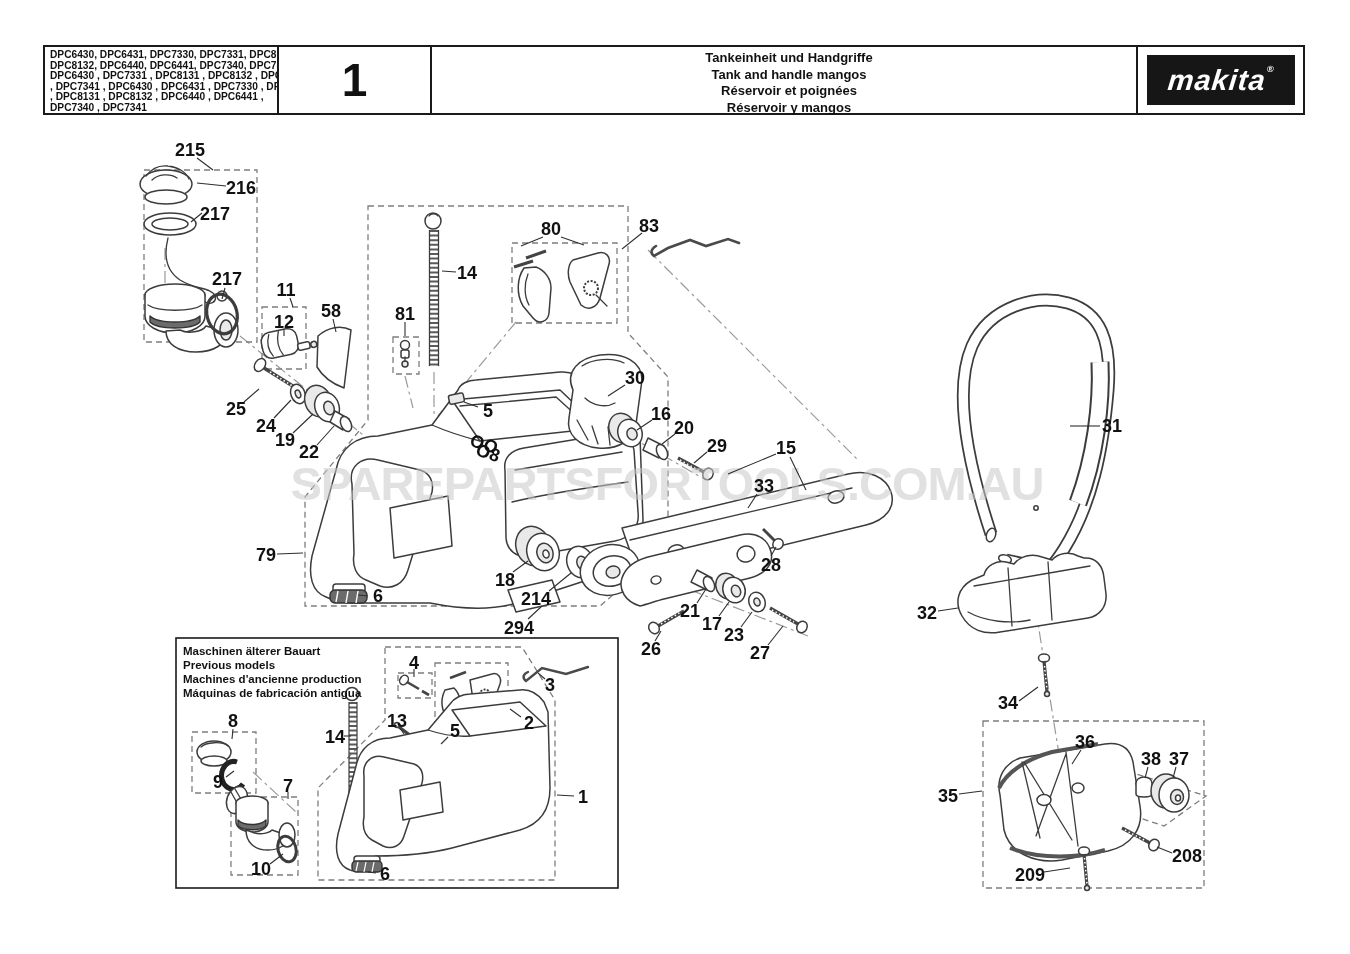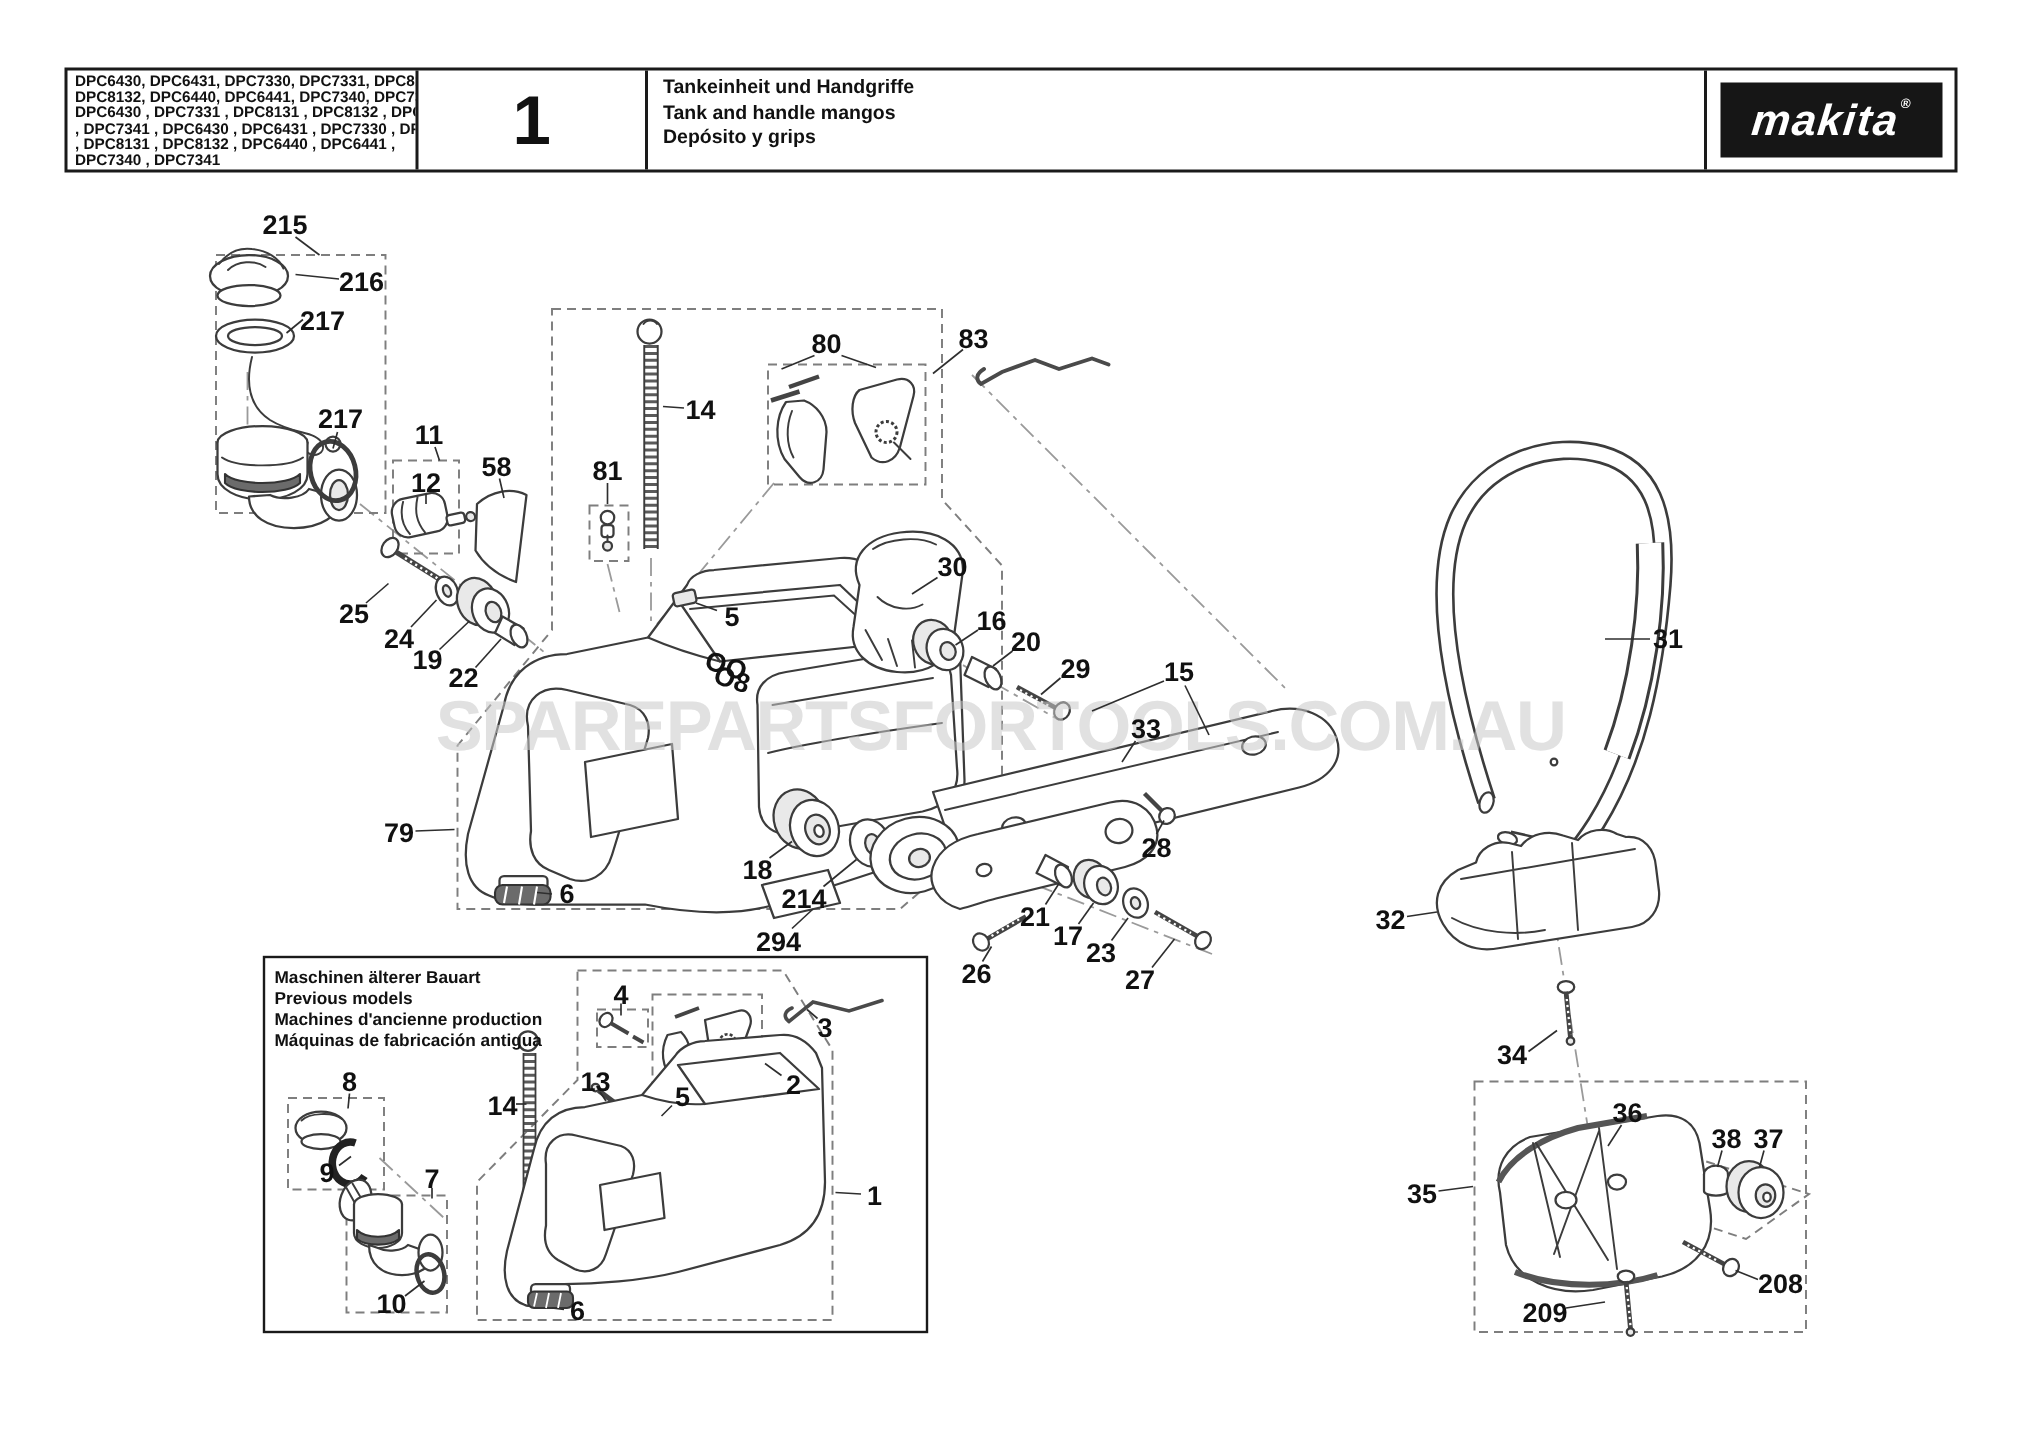--- a/index.html
+++ b/index.html
@@ -6,21 +6,21 @@
   #page{position:relative;width:1350px;height:954px;background:#fff;overflow:hidden;
         font-family:"Liberation Sans",sans-serif;}
   
   #hdr{position:absolute;left:43px;top:45px;width:1262px;height:70px;
        border:2px solid #1a1a1a;display:flex;box-sizing:border-box;background:#fff;}
   .cell{box-sizing:border-box;height:100%;}
   #models{width:234px;border-right:2px solid #1a1a1a;padding:3px 5px;
           font-size:10.2px;font-weight:bold;line-height:10.6px;color:#111;white-space:nowrap;overflow:hidden;}
   #sheetno{width:153px;border-right:2px solid #1a1a1a;display:flex;align-items:center;justify-content:center;
            font-size:46px;font-weight:bold;color:#111;}
-  #titles{flex:1;padding:3px 0 0 10px;font-size:13px;font-weight:bold;line-height:16.5px;color:#111;}
+  #titles{flex:1;padding:3px 0 0 10px;font-size:13px;font-weight:bold;line-height:16.5px;color:#111;text-align:center;}
   #logocell{width:167px;border-left:2px solid #1a1a1a;display:flex;align-items:center;justify-content:center;}
   #logobox{width:148px;height:50px;background:#161616;display:flex;align-items:center;justify-content:center;}
   #logotext{color:#fff;font-weight:bold;font-style:italic;font-size:29px;letter-spacing:1px;
             transform:skewX(-6deg);line-height:1;}
   #logotext sup{font-size:9px;font-style:normal;vertical-align:18px;letter-spacing:0;}
   
   .lbl{font-family:"Liberation Sans",sans-serif;font-weight:bold;font-size:18px;fill:#111;
        text-anchor:middle;dominant-baseline:central;}
   .leader{stroke:#2e2e2e;stroke-width:1.1;}
   .dashbox{fill:none;stroke:#7e7e7e;stroke-width:1.3;stroke-dasharray:6 4;}
@@ -46,21 +46,22 @@
       <div>DPC8132, DPC6440, DPC6441, DPC7340, DPC7341,</div>
       <div>DPC6430 , DPC7331 , DPC8131 , DPC8132 , DPC6440</div>
       <div>, DPC7341 , DPC6430 , DPC6431 , DPC7330 , DPC7331</div>
       <div>, DPC8131 , DPC8132 , DPC6440 , DPC6441 ,</div>
       <div>DPC7340 , DPC7341</div>
     </div>
     <div id="sheetno" class="cell">1</div>
     <div id="titles" class="cell">
       <div>Tankeinheit und Handgriffe</div>
       <div>Tank and handle mangos</div>
-      <div>Depósito y grips</div>
+      <div>Réservoir et poignées</div>
+      <div>Réservoir y mangos</div>
     </div>
     <div id="logocell" class="cell">
       <div id="logobox">
         <span id="logotext"><span>makita</span><sup>®</sup></span>
       </div>
     </div>
   </div>
 
   
   <svg id="diagram" width="1350" height="954" viewBox="0 0 1350 954" xmlns="http://www.w3.org/2000/svg">

